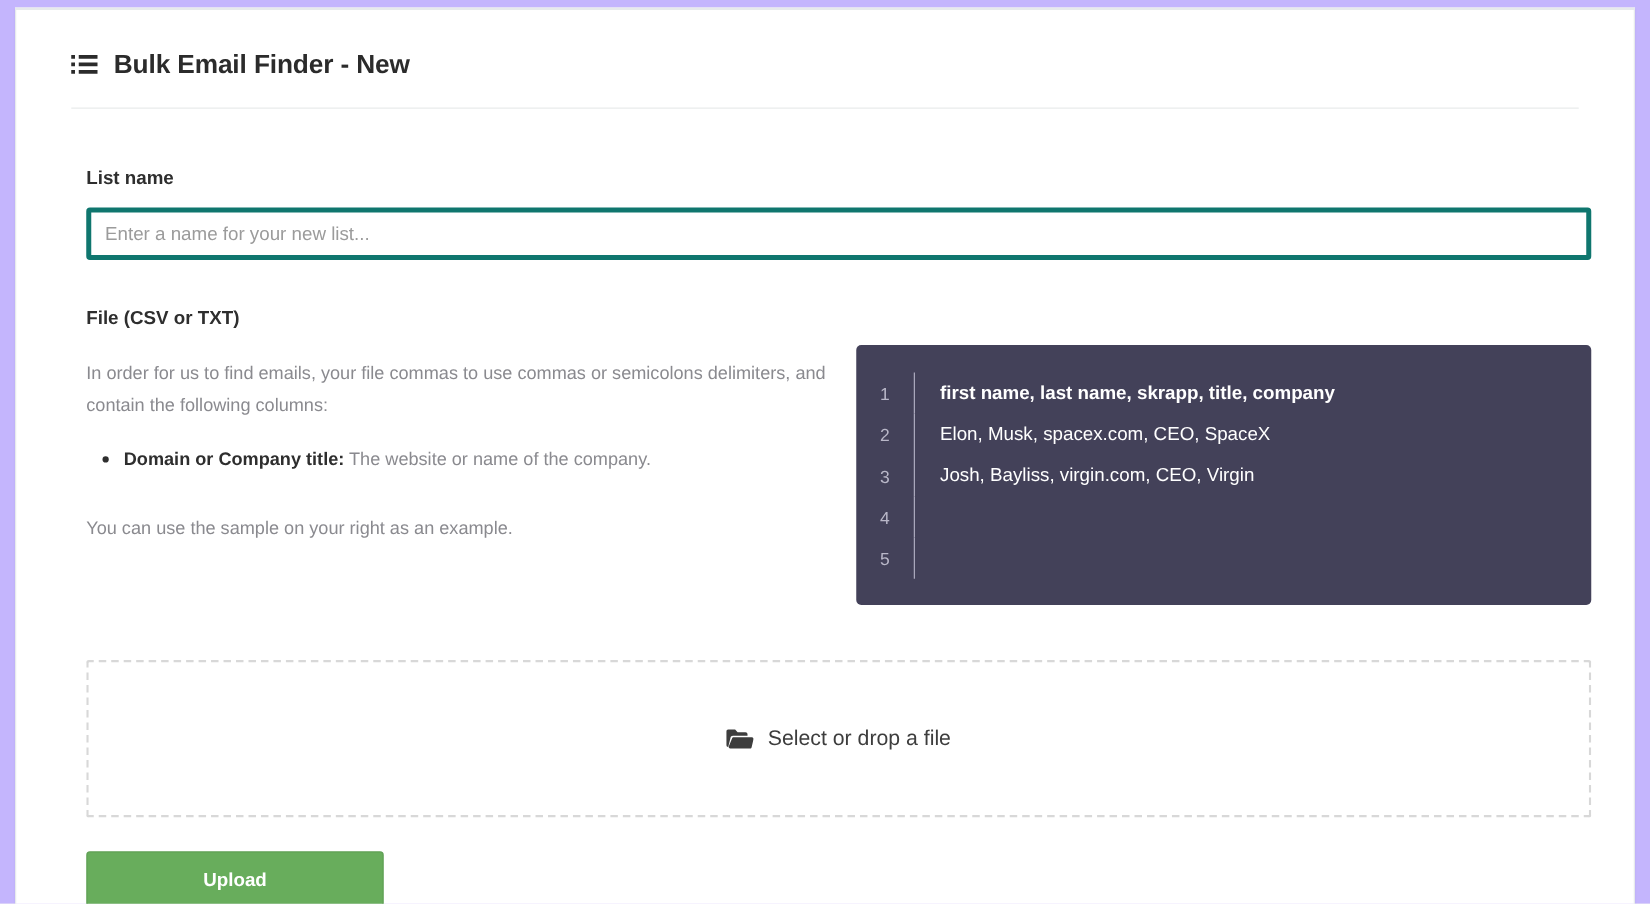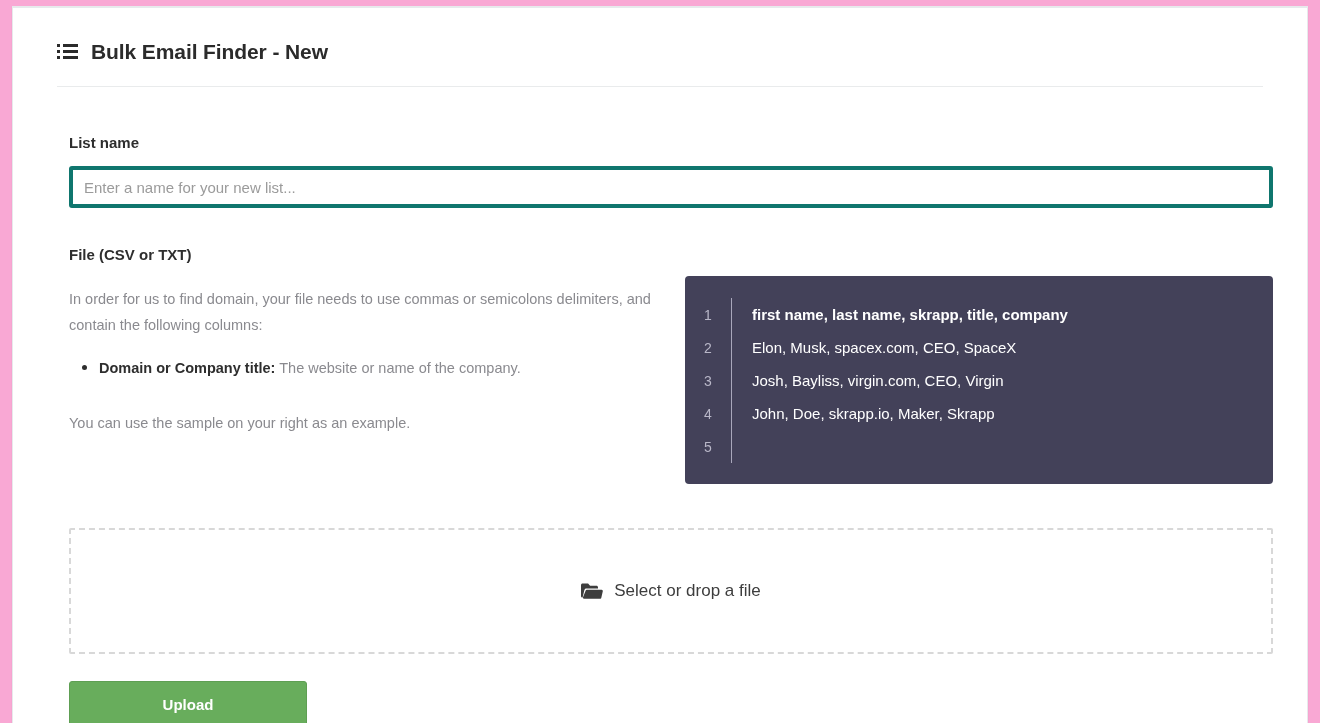--- a/index.html
+++ b/index.html
@@ -12,21 +12,21 @@
     overflow: hidden;
     background: #f3f3f4;
     font-family: "Liberation Sans", sans-serif;
     -webkit-font-smoothing: antialiased;
   }
 
   .page {
     position: relative;
     width: 1320px;
     height: 723px;
-    background: #f9a8d4;
+    background: #c4b5fd;
   }
 
   
   .card {
     position: absolute;
     left: 12px;
     top: 6px;
     width: 1296px;
     height: 726px;
     background: #ffffff;
@@ -292,21 +292,21 @@
 
     <div class="card-body">
 
       <div class="field-label label-listname">List name</div>
 
       <input class="text-input" type="text" placeholder="Enter a name for your new list..." style="">
 
       <div class="field-label label-file">File (CSV or TXT)</div>
 
       <div class="desc-col">
-        <p class="desc-p">In order for us to find domain, your file needs to use commas or semicolons delimiters, and contain the following columns:</p>
+        <p class="desc-p">In order for us to find emails, your file commas to use commas or semicolons delimiters, and contain the following columns:</p>
         <ul class="req-list">
           <li>
             <b>Domain or Company title:</b>
             <span>The website or name of the company.</span>
           </li>
         </ul>
         <p class="desc-p second">You can use the sample on your right as an example.</p>
       </div>
 
       <div class="code-sample">
@@ -321,21 +321,20 @@
           <div class="code-text">Elon, Musk, spacex.com, CEO, SpaceX</div>
         </div>
         <div class="code-row">
           <div class="code-num">3</div>
           <div class="code-divider"></div>
           <div class="code-text">Josh, Bayliss, virgin.com, CEO, Virgin</div>
         </div>
         <div class="code-row">
           <div class="code-num">4</div>
           <div class="code-divider"></div>
-          <div class="code-text">John, Doe, skrapp.io, Maker, Skrapp</div>
         </div>
         <div class="code-row">
           <div class="code-num">5</div>
           <div class="code-divider"></div>
         </div>
       </div>
 
       <div class="dropzone">
         <div class="dropzone-inner">
           <svg class="folder-icon" viewBox="0 0 22 17">

